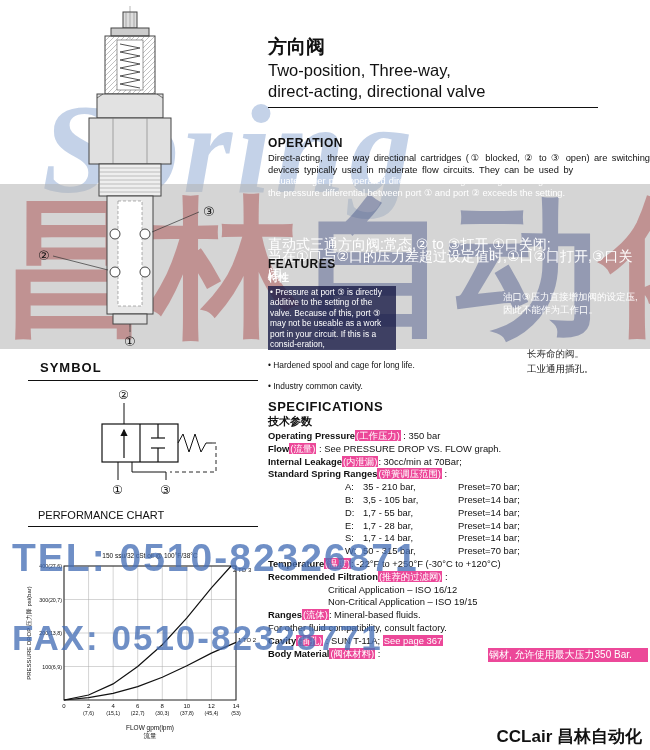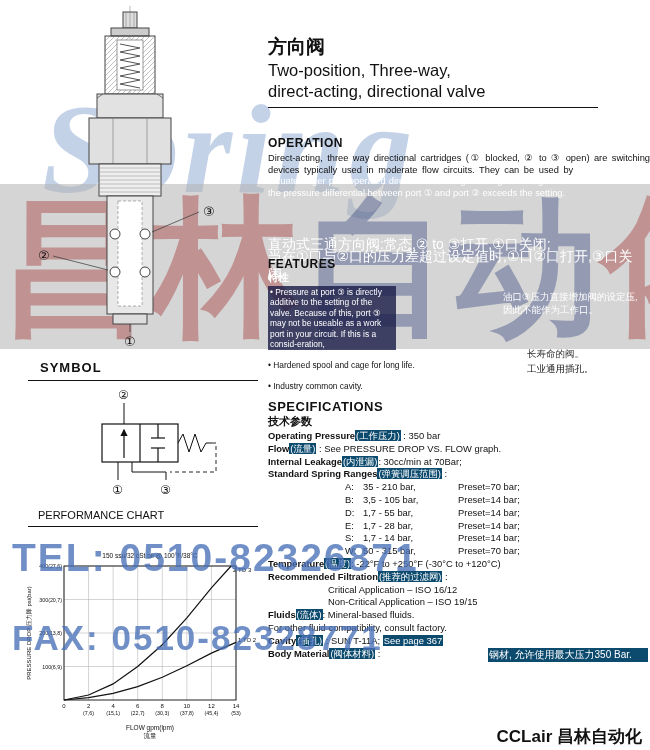--- a/index.html
+++ b/index.html
@@ -50,21 +50,21 @@
   .rule{position:absolute;left:28px;width:230px;border-top:1.5px solid #111}
   .symbol-svg{position:absolute;left:38px;top:386px}
   .perf-title{position:absolute;left:38px;top:509px;font-size:11px;font-weight:normal}
   .perf-svg{position:absolute;left:24px;top:550px}
 
   
   .sp-title{position:absolute;left:268px;top:399px;font-size:13px}
   .sp-title-cn{position:absolute;left:268px;top:414px;font-size:11px;font-weight:bold}
   .sp-body{position:absolute;left:268px;top:430px;width:382px;font-size:9.4px;line-height:12.8px}
   .sp-body b{font-weight:bold}
-  .dark{background:#0c4a6e;color:#fff;padding:0 1px}
+  .dark{background:#ec4899;color:#fff;padding:0 1px}
   .spr{padding-left:77px}
   .spr .c{display:inline-block;width:18px}
   .spr .rg{display:inline-block;width:95px}
   .ind{padding-left:60px}
   .steel{position:absolute;left:488px;top:648px;width:160px;font-size:10px;line-height:14px}
   .footer{position:absolute;right:8px;bottom:2px;font-size:17px;font-weight:bold;z-index:4}
 </style>
 </head>
 <body>
 
@@ -251,21 +251,21 @@
       <div class="spr"><span class="c">A:</span><span class="rg">35 - 210 bar,</span><span>Preset=70 bar;</span></div>
       <div class="spr"><span class="c">B:</span><span class="rg">3,5 - 105 bar,</span><span>Preset=14 bar;</span></div>
       <div class="spr"><span class="c">D:</span><span class="rg">1,7 - 55 bar,</span><span>Preset=14 bar;</span></div>
       <div class="spr"><span class="c">E:</span><span class="rg">1,7 - 28 bar,</span><span>Preset=14 bar;</span></div>
       <div class="spr"><span class="c">S:</span><span class="rg">1,7 - 14 bar,</span><span>Preset=14 bar;</span></div>
       <div class="spr"><span class="c">W:</span><span class="rg">50 - 315 bar,</span><span>Preset=70 bar;</span></div>
       <div><b>Temperature</b><span class="dark">(温度)</span><span>: -22°F to +250°F (-30°C to +120°C)</span></div>
       <div><b>Recommended Filtration</b><span class="dark">(推荐的过滤网)</span><span> :</span></div>
       <div class="ind">Critical Application – ISO 16/12</div>
       <div class="ind">Non-Critical Application – ISO 19/15</div>
-      <div><b>Fluids</b><span class="dark">(流体)</span><span>: Mineral-based fluids.</span></div>
+      <div><b>Ranges</b><span class="dark">(流体)</span><span>: Mineral-based fluids.</span></div>
       <div>For other fluid compatibility, consult factory.</div>
       <div><b>Cavity</b><span class="dark">(插孔)</span><span> : SUN T-11A; </span><span class="dark">See page 367</span></div>
       <div><b>Body Material</b><span class="dark">(阀体材料)</span><span> :</span></div>
     </div>
 
     <div class="steel">
       <div class="dark">钢材, 允许使用最大压力350 Bar.</div>
     </div>
 
   </div>

